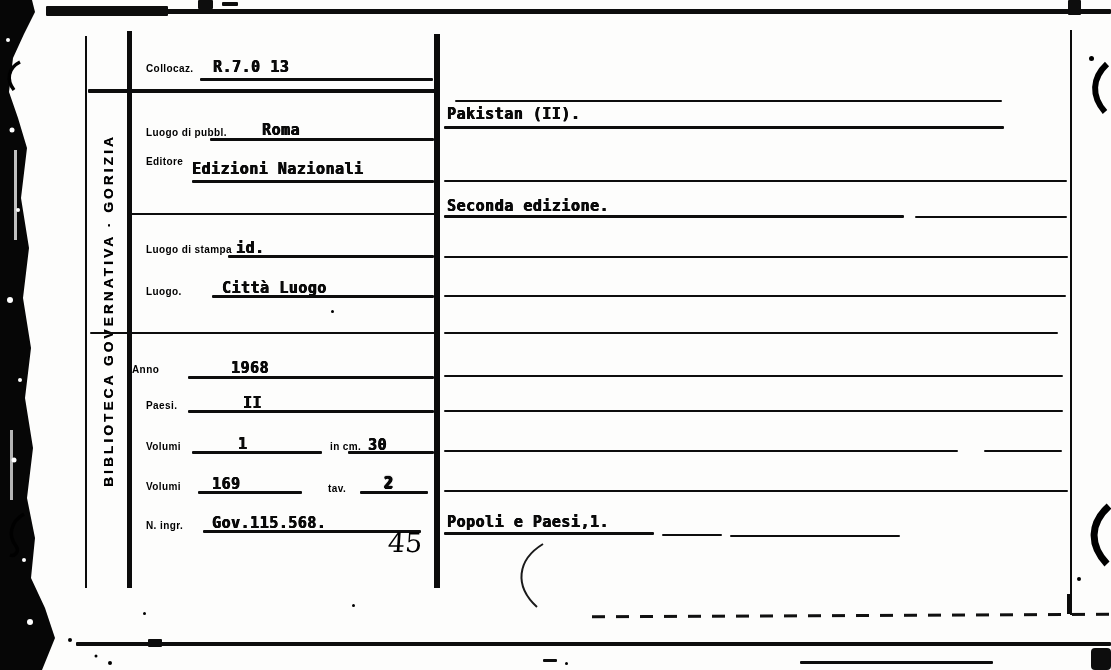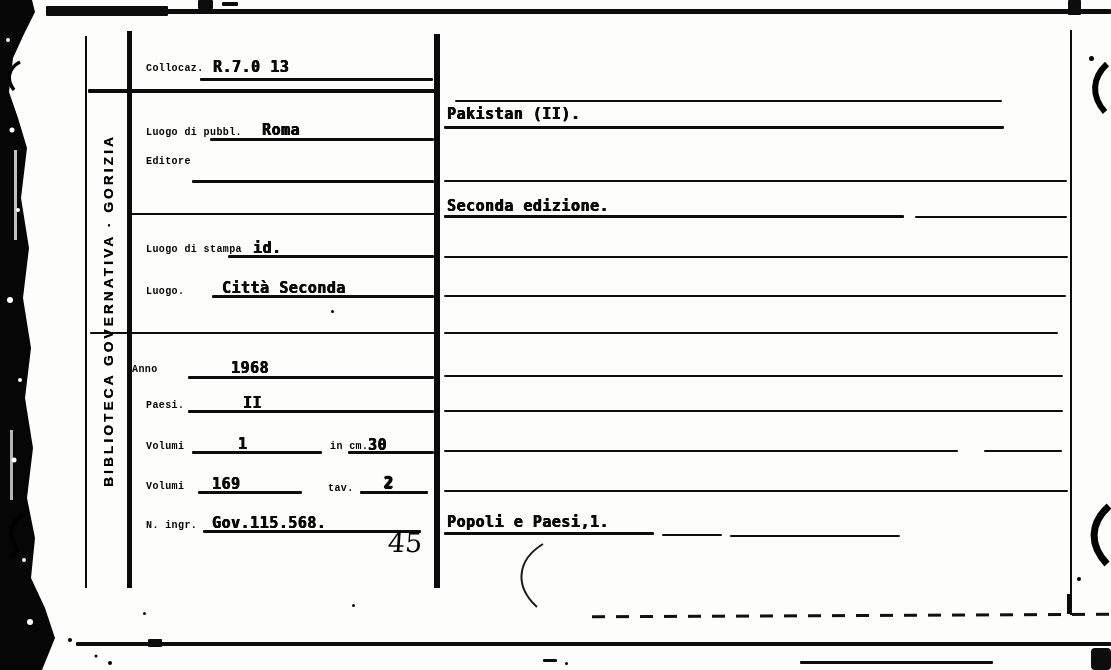--- a/index.html
+++ b/index.html
@@ -1,20 +1,20 @@
 <!DOCTYPE html>
 <html><head>
 <meta charset="utf-8">
 <style>
   html,body{margin:0;padding:0;background:#e8e8e8;}
   .scan{position:relative;width:1111px;height:670px;background:#fdfdfc;overflow:hidden;
         font-family:"DejaVu Sans Mono",monospace;color:#0a0a0a;}
   .vl{position:absolute;background:#0b0b0b;}
   .hl{position:absolute;background:#0d0d0d;border-radius:1px;}
-  .flabel{position:absolute;font-family:Liberation Mono, monospace;font-weight:bold;
+  .flabel{position:absolute;font-family:Liberation Sans, sans-serif;font-weight:bold;
           font-size:10px;letter-spacing:.4px;color:#000;filter:blur(.45px);white-space:nowrap;text-align:right;}
   .fvalue{position:absolute;font-family:"DejaVu Sans Mono",monospace;font-weight:bold;
           font-size:15px;letter-spacing:.5px;white-space:nowrap;
           text-shadow:.5px 0 0 #000,-.3px 0 0 #000;}
   .rtext{position:absolute;font-family:"DejaVu Sans Mono",monospace;font-weight:bold;
          font-size:15px;letter-spacing:.5px;white-space:nowrap;
          text-shadow:.5px 0 0 #000,-.3px 0 0 #000;}
   .blob2{text-shadow:0 0 1.6px #000,.8px 0 0 #000,-.8px 0 0 #000,0 .8px 0 #000;}
   .vert-title{position:absolute;left:88px;top:36px;width:40px;height:550px;
       display:flex;align-items:center;justify-content:center;
@@ -74,30 +74,31 @@
   <span class="fvalue" style="left:213px;top:58px">R.7.0 13</span>
   <div class="hl" style="left:200px;top:78px;width:233px;height:3px"></div>
 
   <div class="hl" style="left:88px;top:89px;width:348px;height:4px"></div>
 
   <span class="flabel" style="left:146px;top:127px">Luogo di pubbl.</span>
   <span class="fvalue" style="left:262px;top:121px">Roma</span>
   <div class="hl" style="left:210px;top:138px;width:224px;height:3px"></div>
 
   <span class="flabel" style="left:146px;top:156px">Editore</span>
+  <span class="fvalue" style="left:192px;top:160px">Edizioni Nazionali</span>
   <div class="hl" style="left:192px;top:180px;width:242px;height:3px"></div>
 
   <div class="hl" style="left:130px;top:213px;width:306px;height:2px"></div>
 
   <span class="flabel" style="left:146px;top:244px">Luogo di stampa</span>
-  <span class="fvalue" style="left:253px;top:239px">id.</span>
+  <span class="fvalue" style="left:236px;top:239px">id.</span>
   <div class="hl" style="left:228px;top:255px;width:206px;height:3px"></div>
 
   <span class="flabel" style="left:146px;top:286px">Luogo.</span>
-  <span class="fvalue" style="left:222px;top:279px">Città Seconda</span>
+  <span class="fvalue" style="left:222px;top:279px">Città Luogo</span>
   <div class="hl" style="left:212px;top:295px;width:222px;height:3px"></div>
   <div class="dot" style="left:331px;top:310px;width:3px;height:3px"></div>
 
   <div class="hl" style="left:90px;top:332px;width:346px;height:2px"></div>
 
   <span class="flabel" style="left:132px;top:364px">Anno</span>
   <span class="fvalue" style="left:231px;top:359px">1968</span>
   <div class="hl" style="left:188px;top:376px;width:246px;height:3px"></div>
 
   <span class="flabel" style="left:146px;top:400px">Paesi.</span>

